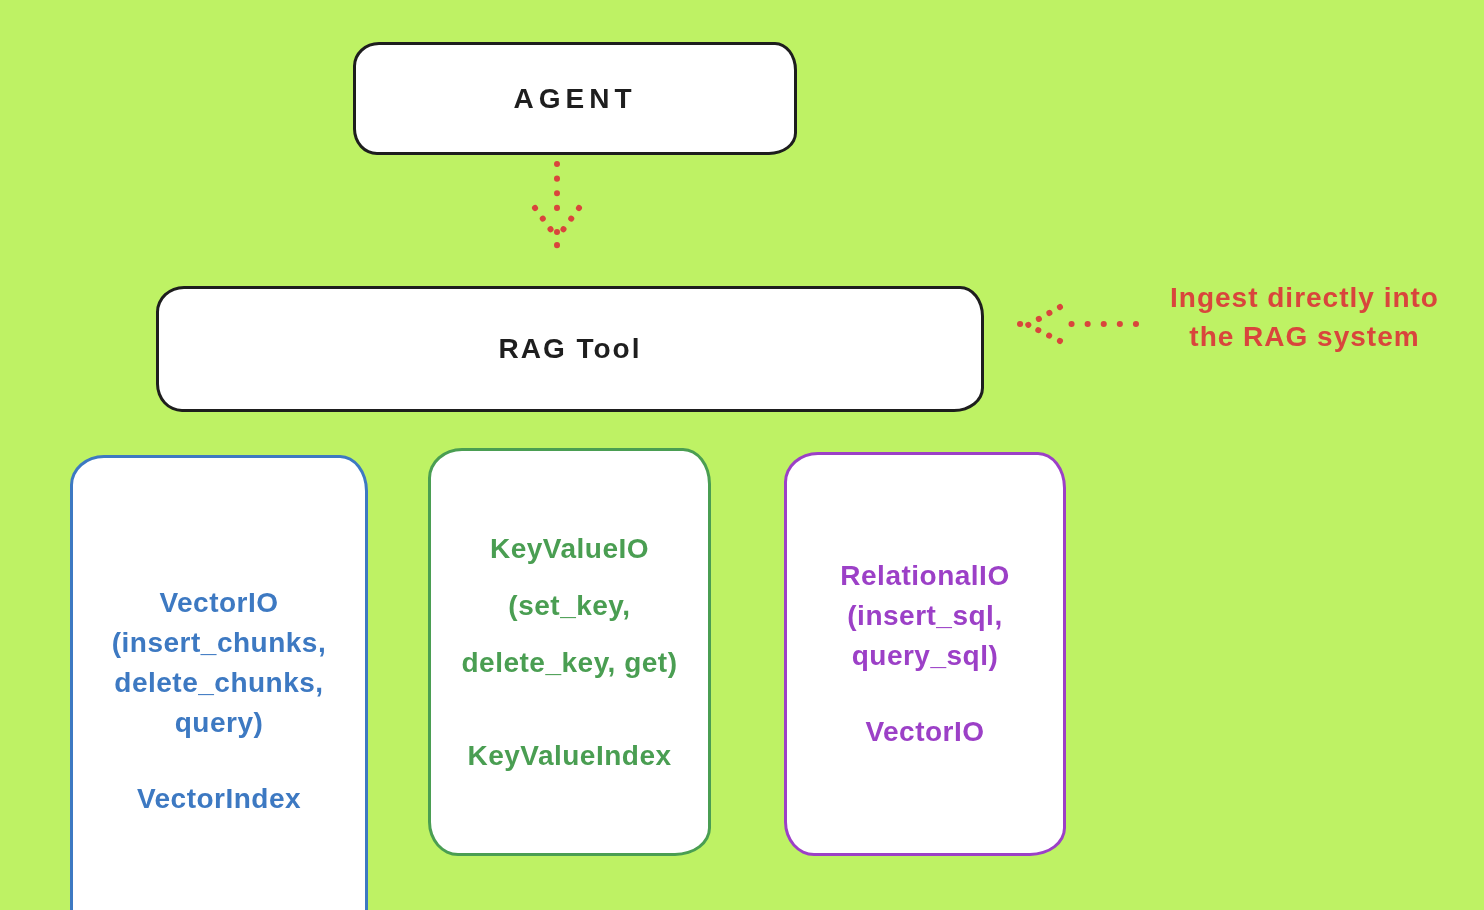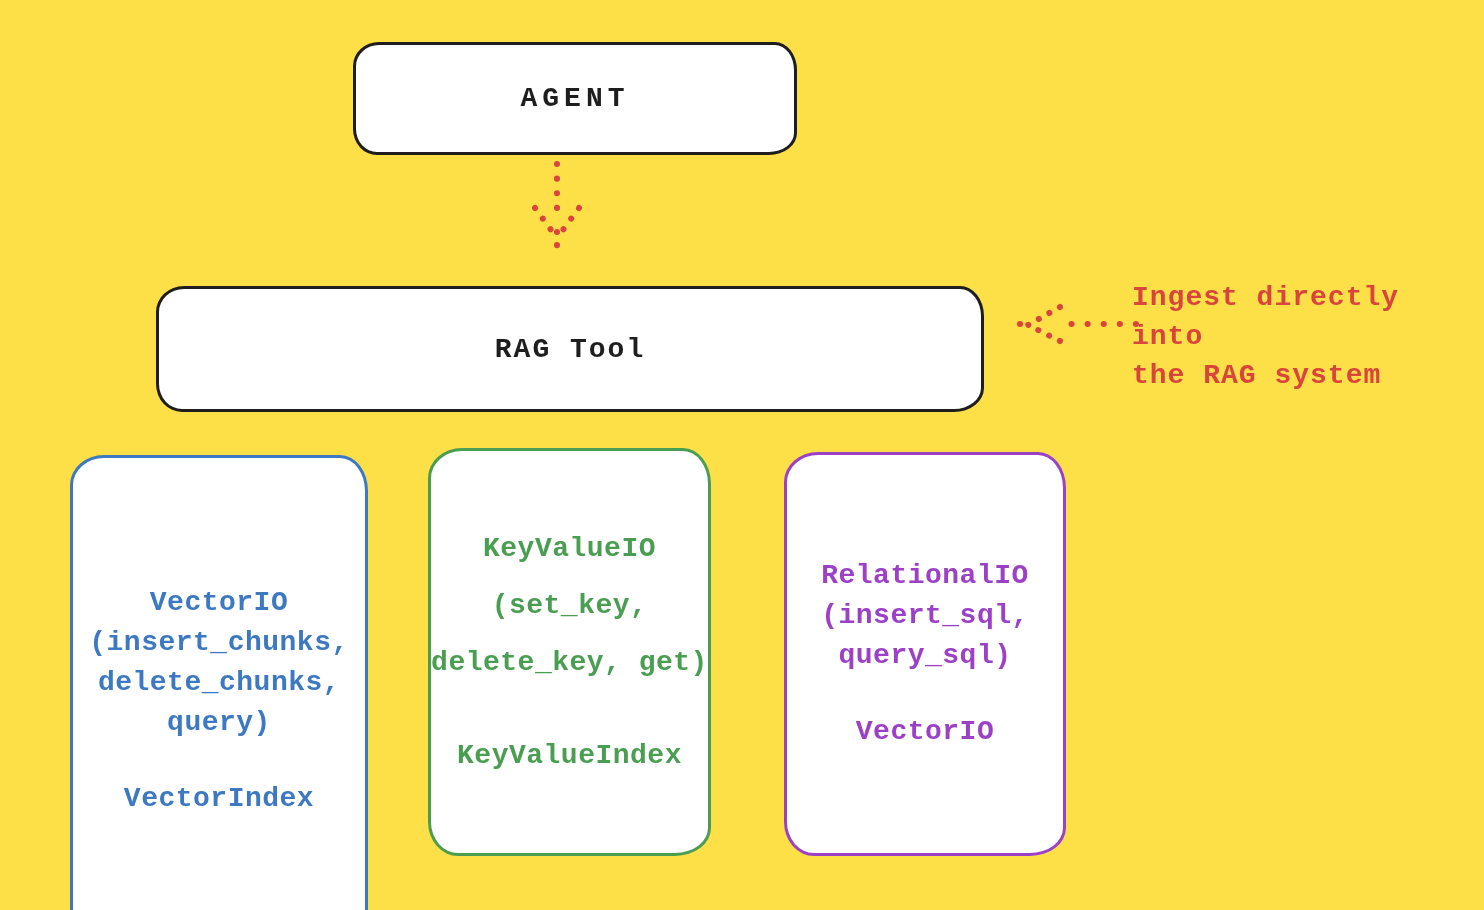--- a/index.html
+++ b/index.html
@@ -1,21 +1,21 @@
 <!DOCTYPE html>
 <html><head>
 <meta charset="utf-8">
 <style>
   html, body { margin: 0; padding: 0; background: #ffffff; }
   .canvas {
     position: relative;
     width: 1484px;
     height: 910px;
-    background: #fde047;
-    font-family: Liberation Mono, monospace;
+    background: #bef264;
+    font-family: Liberation Sans, sans-serif;
     overflow: hidden;
   }
   .node {
     position: absolute;
     box-sizing: border-box;
     display: flex;
     align-items: center;
     justify-content: center;
     background: #ffffff;
   }
@@ -54,21 +54,21 @@
   .arrow { position: absolute; }
   .arrow-down { left: 525px; top: 160px; width: 64px; height: 104px; }
   .arrow-left { left: 1014px; top: 298px; width: 128px; height: 54px; }
   .annotation {
     position: absolute;
     left: 1132px; top: 278px; width: 345px;
     color: #d9453c;
     font-size: 28px;
     font-weight: 700;
     line-height: 39px;
-    text-align: left;
+    text-align: center;
     letter-spacing: 1px;
   }
 </style>
 </head>
 <body>
 
 <div class="canvas">
 
   <div class="node node-black agent-node">
     <span>AGENT</span>

